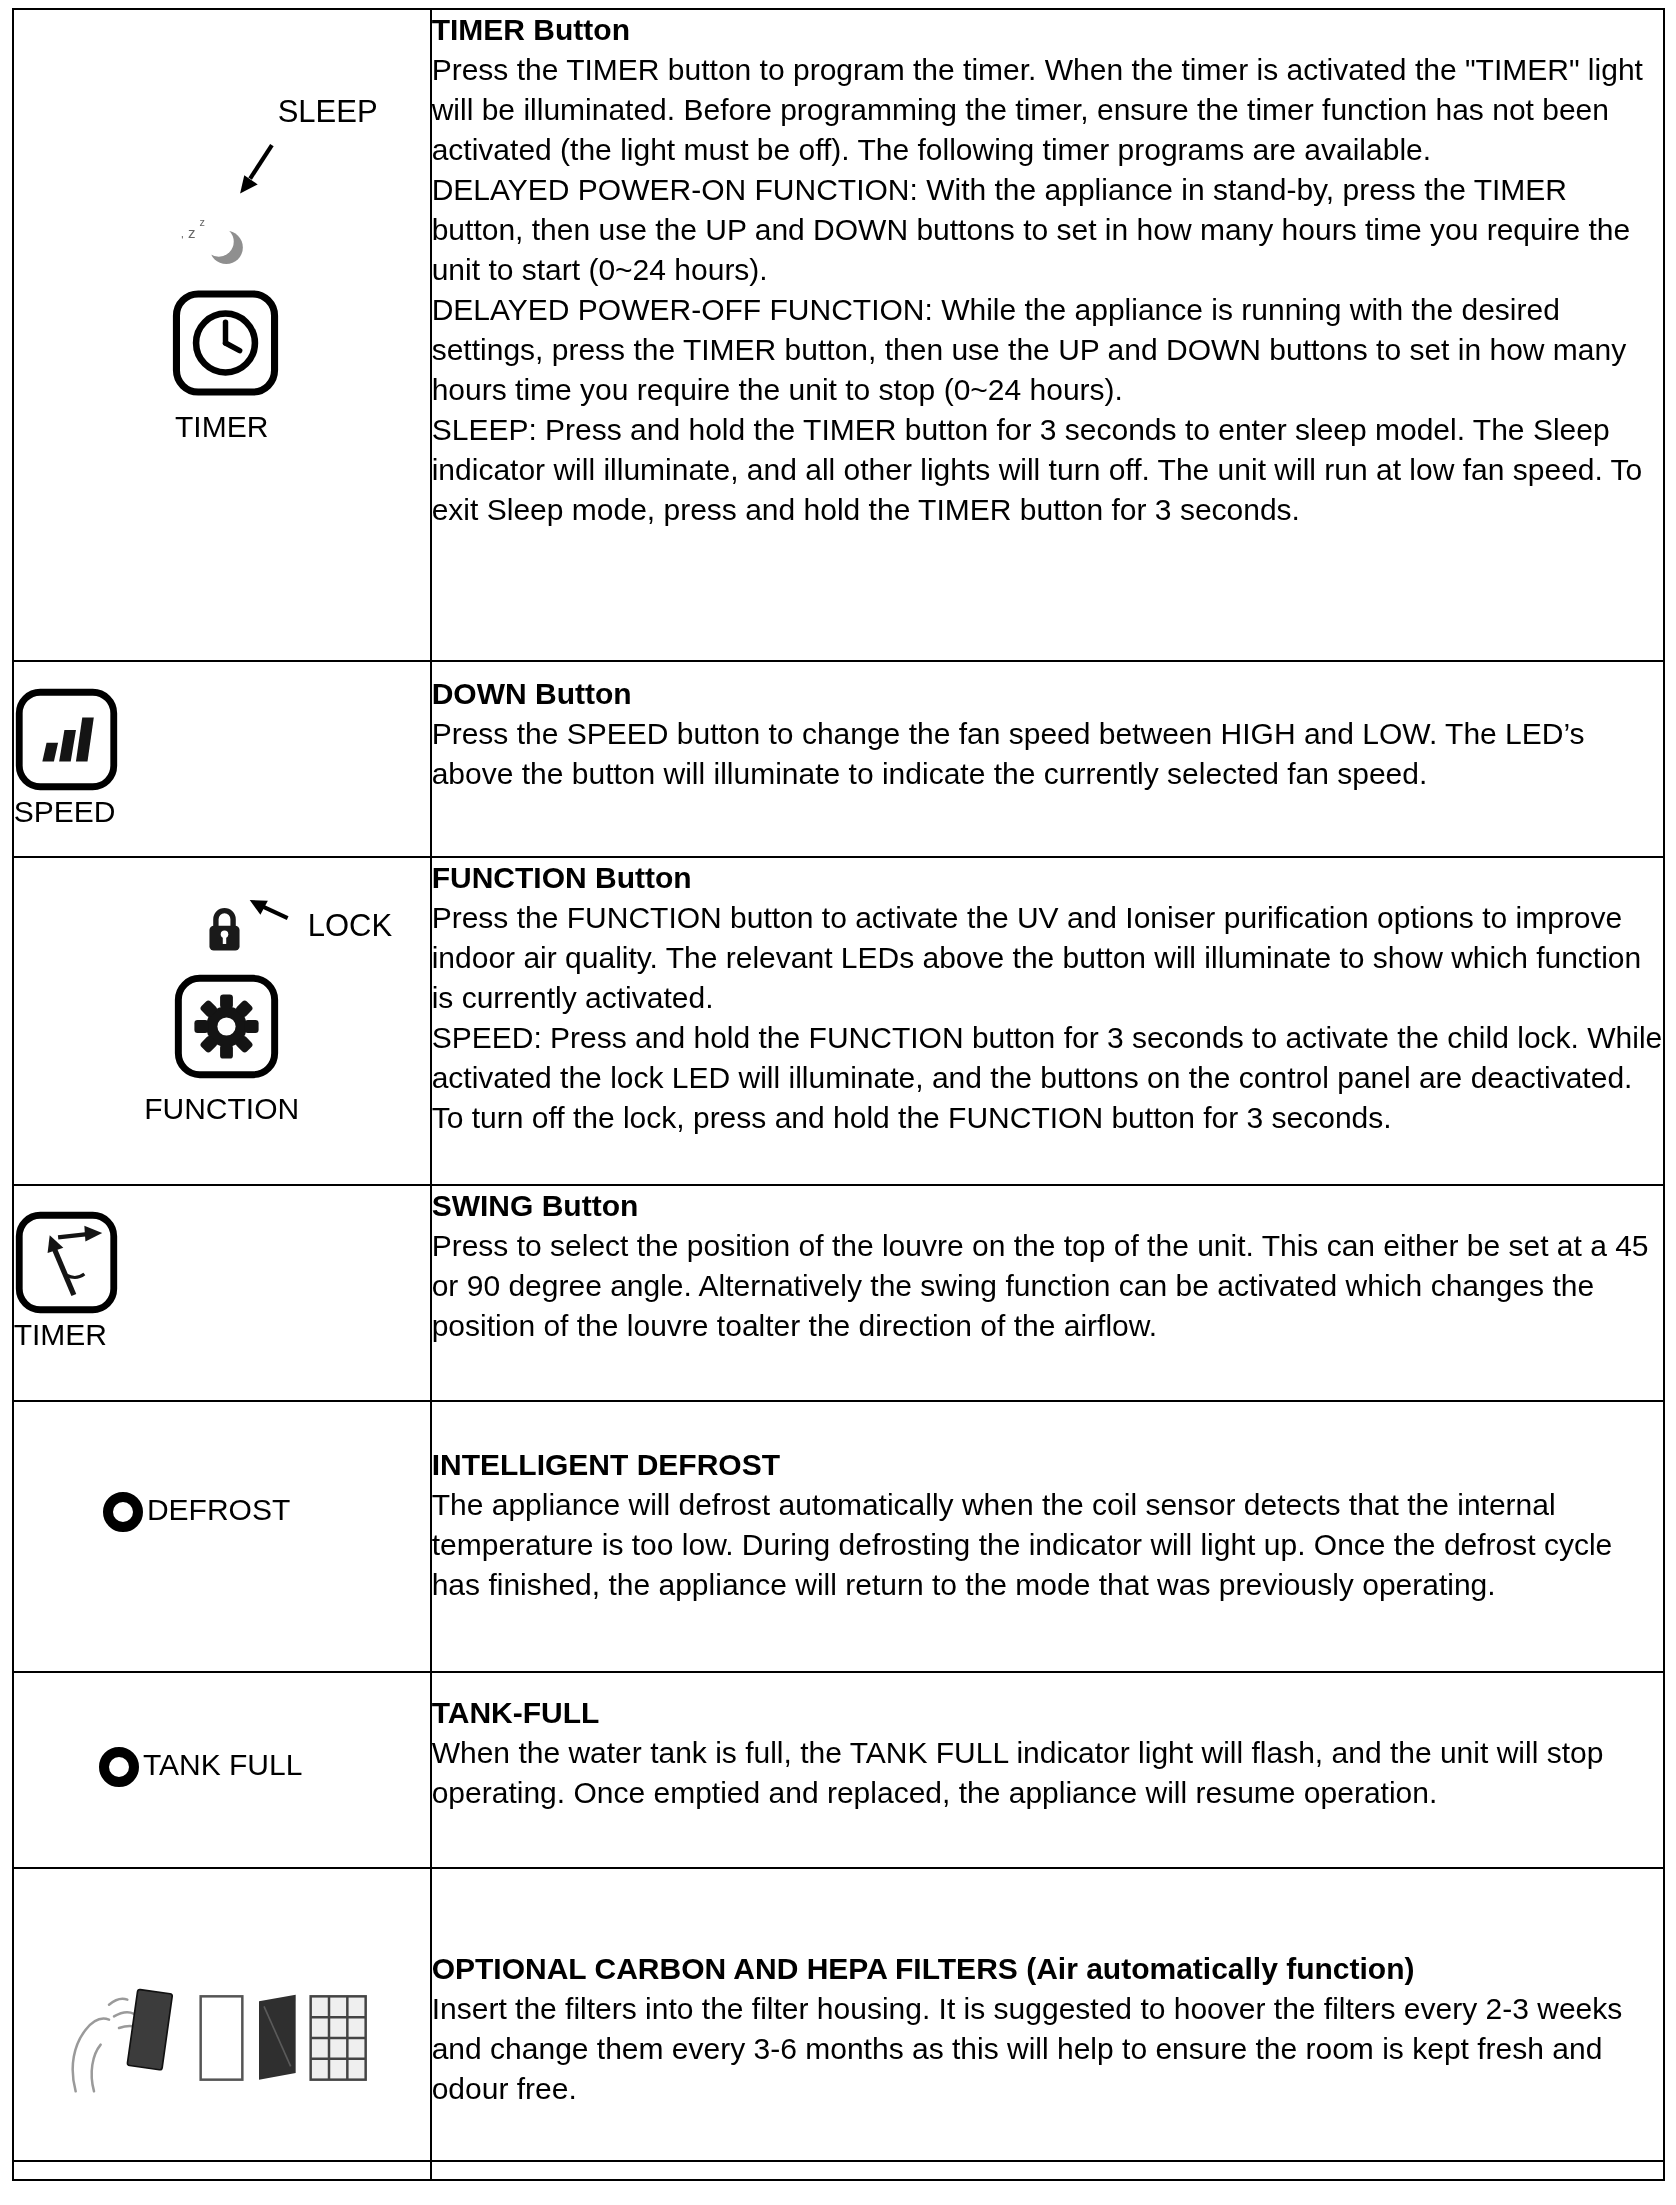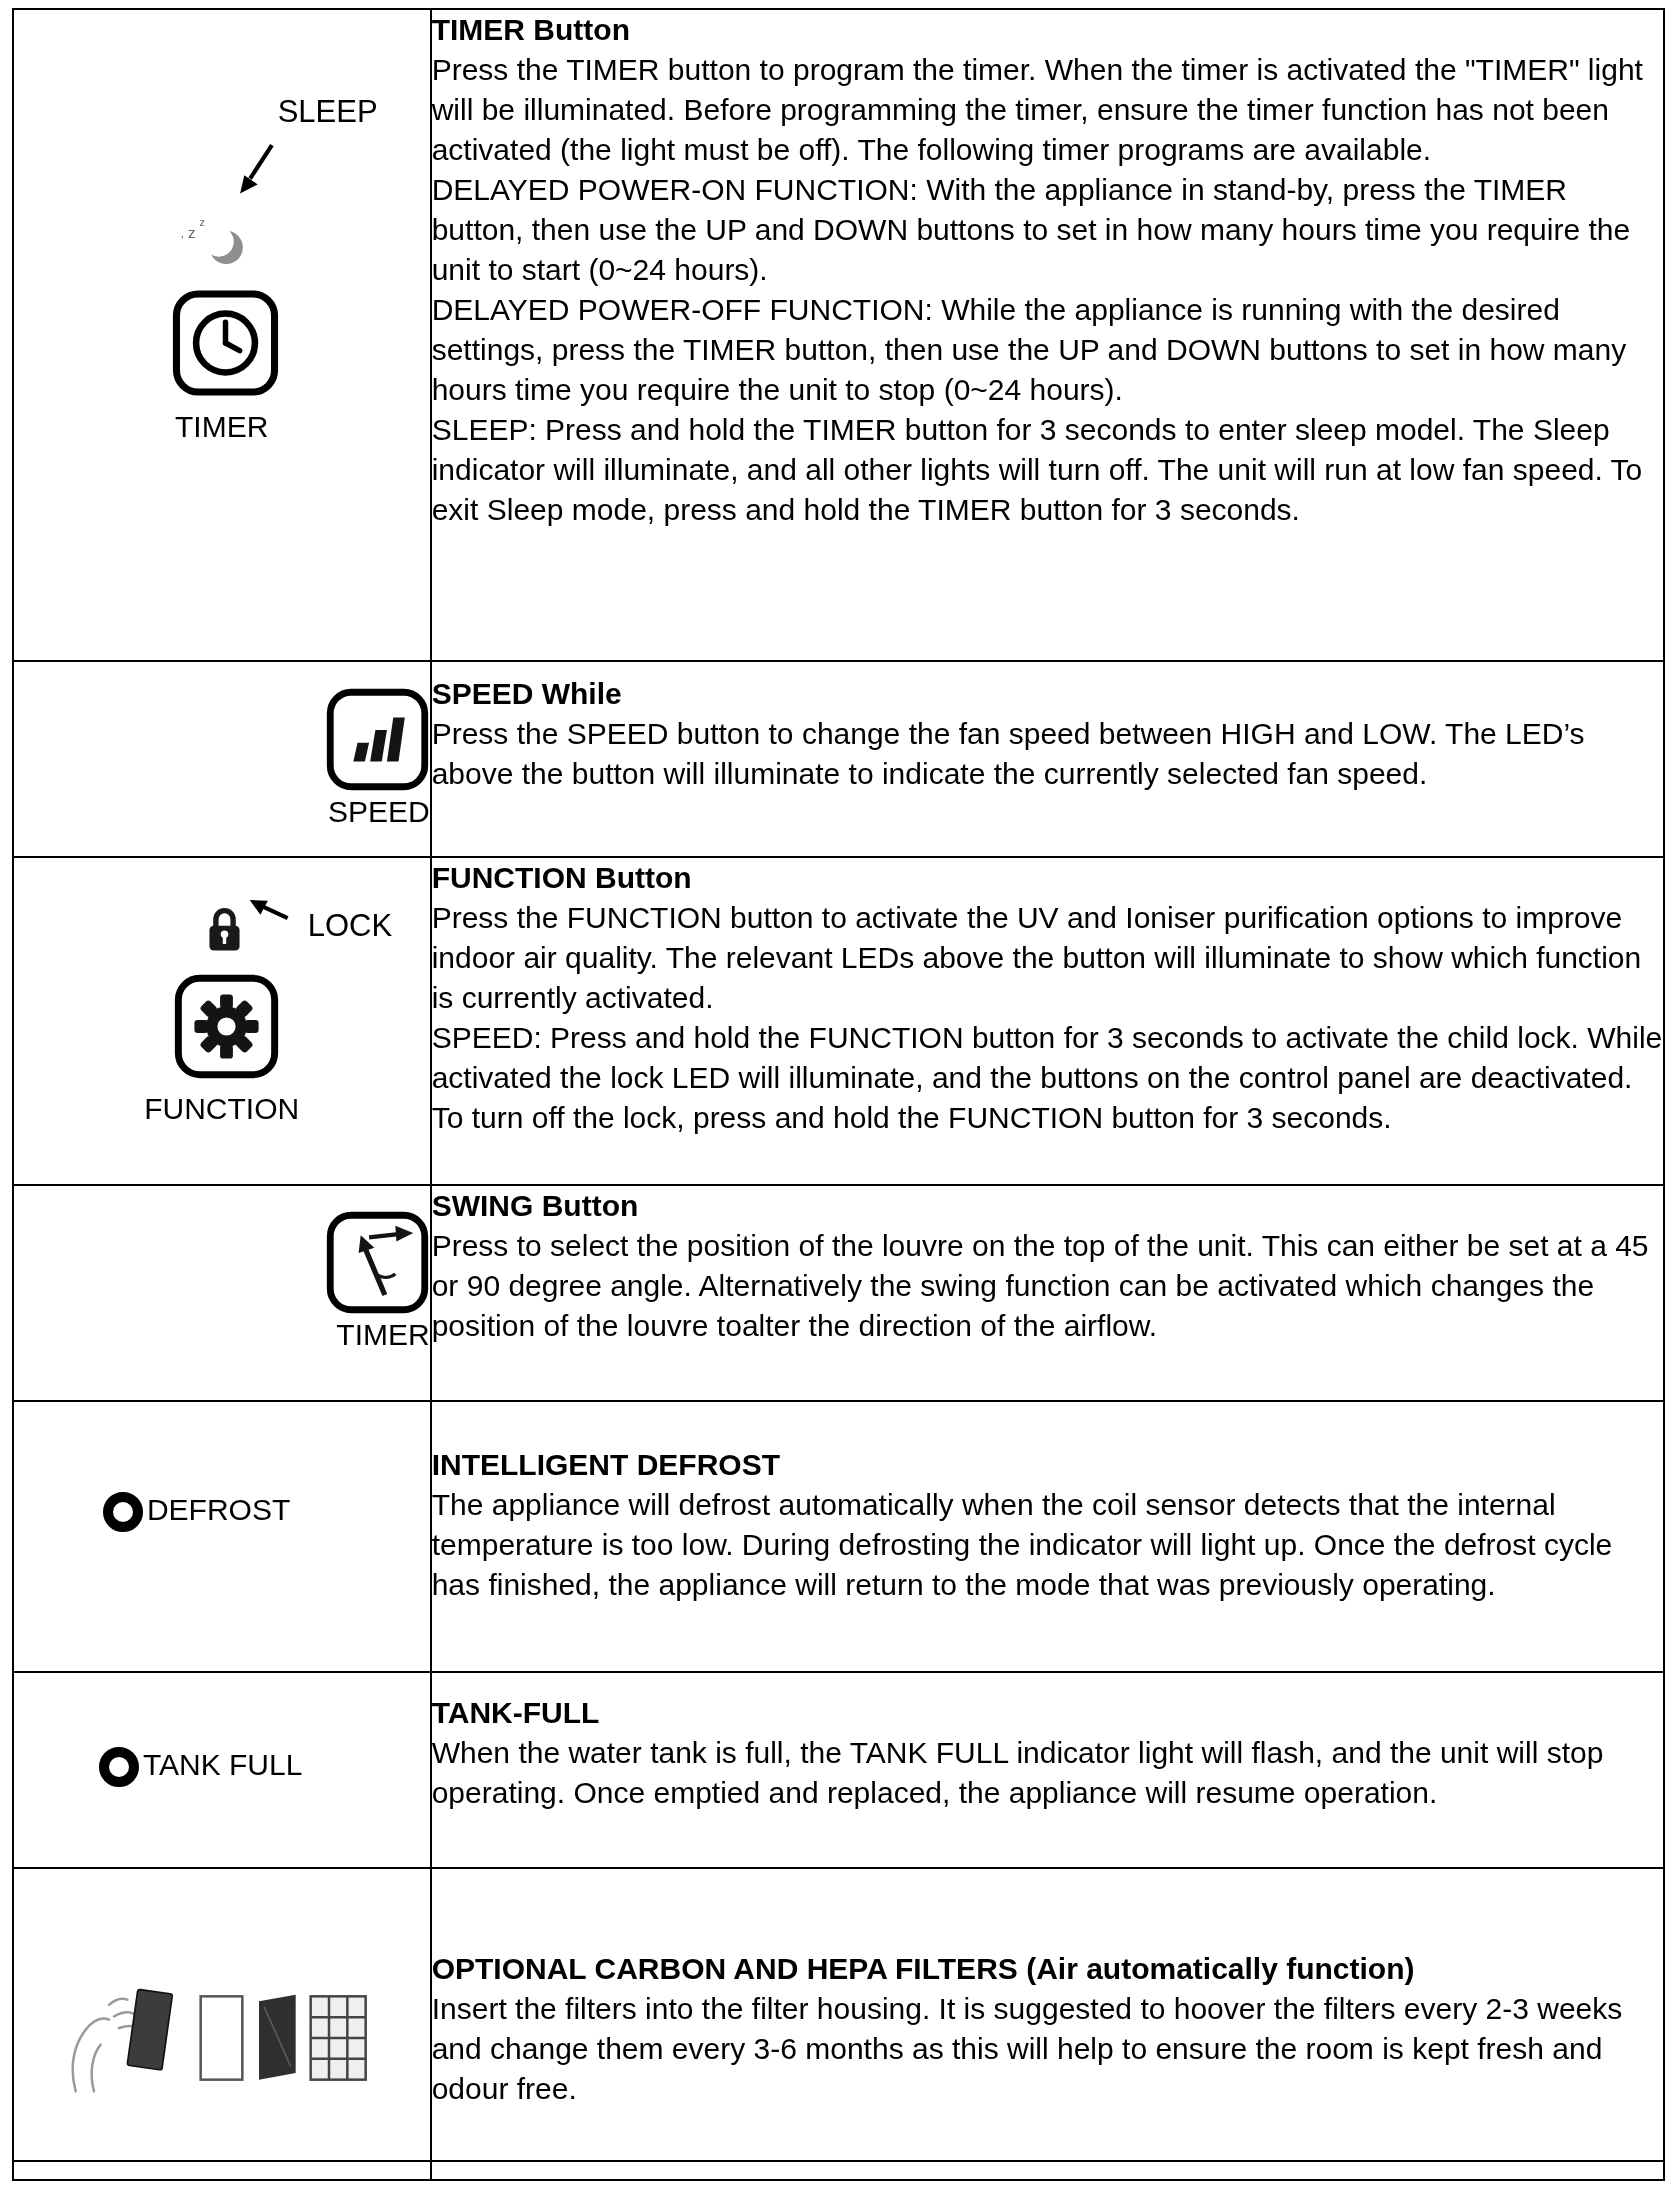--- a/index.html
+++ b/index.html
@@ -18,21 +18,21 @@
   td.icon-cell { width: 418px; }
   td.text-cell { padding: 5px 22px 8.4px 15px; font-size: 30px; line-height: 40px; }
   .heading { font-weight: bold; }
   .para { margin: 0; }
   .para b { font-weight: normal; }
   .iconwrap { position: relative; width: 100%; height: 100%; }
   .abs { position: absolute; }
   .sleep-label { position: absolute; font-size: 31px; }
   .btn-label { font-size: 30px; }
   .abs-center { position: absolute; left: 0; right: 0; text-align: center; }
-  .center-cell { text-align: right; }
+  .center-cell { text-align: left; }
   .indicator-row { display: flex; align-items: flex-end; }
   .ring {
     display: inline-block; width: 40px; height: 40px;
     border: 10px solid #000; border-radius: 50%; flex: 0 0 auto;
   }
   .indicator-label { font-size: 30px; line-height: 1; padding-bottom: 7.5px; margin-left: 4.2px; white-space: nowrap; }
   svg text { font-family: "Liberation Sans", sans-serif; }
 </style>
 </head>
 <body>
@@ -80,21 +80,21 @@
           <rect x="5" y="5" width="90" height="90" rx="20" fill="none" stroke="#000" stroke-width="6.5"></rect>
           <g fill="#141414">
             <polygon points="27,71 38,71 42,53 31,53"></polygon>
             <polygon points="43,71 54,71 59,41 48,41"></polygon>
             <polygon points="59,71 70,71 76,29 65,29"></polygon>
           </g>
         </svg>
         <div class="btn-label">SPEED</div>
       </td>
       <td class="text-cell" style="padding-top:11.7px;">
-        <div class="heading">SPEED While</div>
+        <div class="heading">DOWN Button</div>
         <div class="para"><span>Press the SPEED button to change the fan speed between HIGH and LOW. The LED’s above the button will illuminate to indicate the currently selected fan speed.</span></div>
       </td>
     </tr>
 
     <tr style="height:328px">
       <td class="icon-cell">
         <div class="iconwrap">
           <svg class="abs" style="left:189px; top:47px;" width="43" height="50" viewBox="0 0 40 46">
             <path d="M12 20 v-7 a8 8 0 0 1 16 0 v7" fill="none" stroke="#1a1a1a" stroke-width="5"></path>
             <rect x="6" y="19" width="28" height="23" rx="4" fill="#1a1a1a"></rect>

